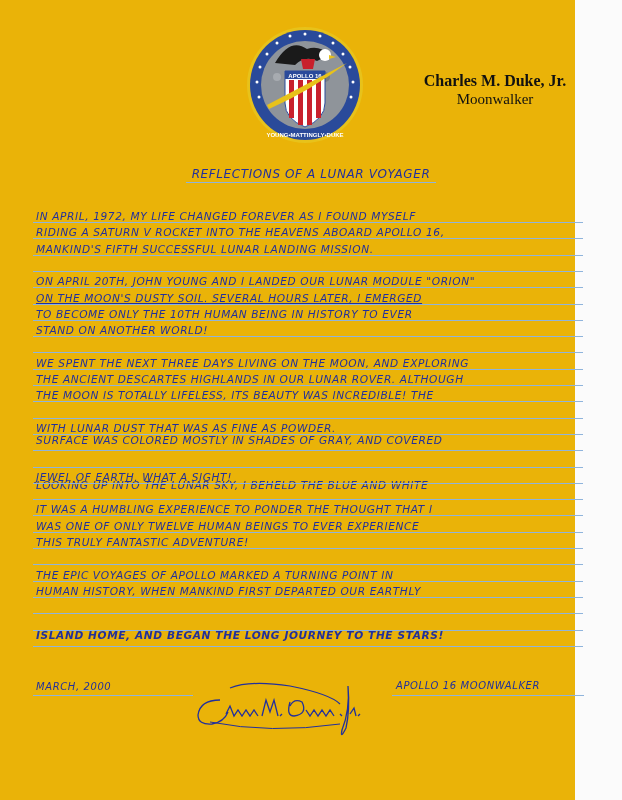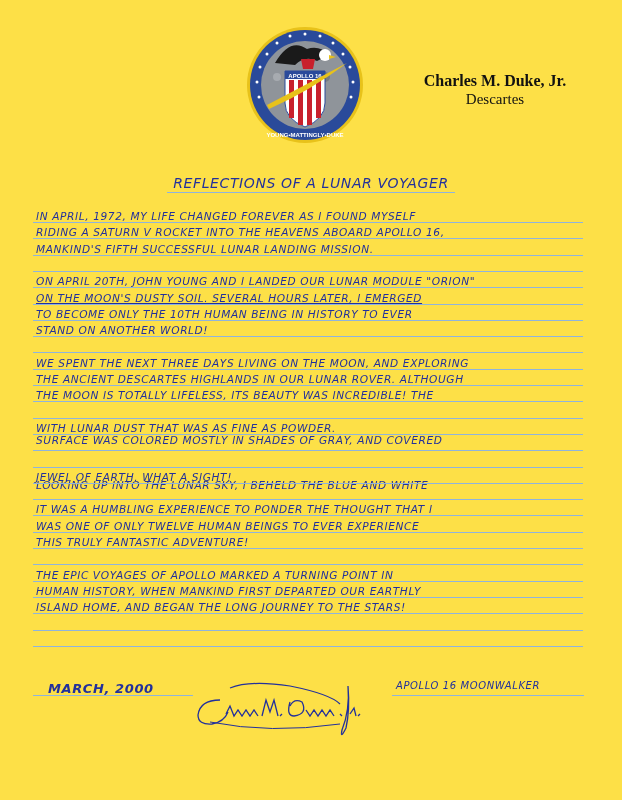--- a/index.html
+++ b/index.html
@@ -1,30 +1,30 @@
 <!DOCTYPE html>
 <html><head>
 <meta charset="utf-8">
 <style>
   html, body { margin:0; padding:0; }
   body { width:622px; height:800px; background:#fbfbfb; position:relative; overflow:hidden;
          font-family:"Liberation Sans", sans-serif; }
-  .page { position:absolute; left:0; top:0; width:622px; height:800px; background:#fde047; }
+  .page { position:absolute; left:0; top:0; width:575px; height:800px; background:#eab308; }
   .patch { position:absolute; left:245px; top:25px; width:120px; height:120px; }
   .letterhead { position:absolute; left:420px; top:72px; width:150px; text-align:center;
                 font-family:"Liberation Serif", serif; color:#111; }
   .letterhead .name { font-weight:bold; font-size:16px; line-height:18px; }
   .letterhead .role { font-size:15px; line-height:18px; }
   .ink { color:#22309c; font-family:"DejaVu Sans", sans-serif; font-style:oblique;
          text-transform:uppercase; letter-spacing:0.6px; white-space:nowrap; }
-  .title { position:absolute; top:175px; left:0; width:622px; text-align:center; font-size:14px; }
+  .title { position:absolute; top:167px; left:0; width:622px; text-align:center; font-size:12px; }
   .title span { border-bottom:1px solid #8fb4dc; padding:0 6px 1px 6px; }
   .rule { position:absolute; left:33px; width:550px; height:1px; background:#8fb4dc; }
   .line-text { position:absolute; left:36px; font-size:10.6px; line-height:12px; }
-  .footer-date { position:absolute; left:48px; top:681px; font-size:13px;font-weight:bold; }
+  .footer-date { position:absolute; left:36px; top:681px; font-size:10px; }
   .footer-date-rule { position:absolute; left:33px; top:695px; width:160px; height:1px; background:#8fb4dc; }
   .footer-role { position:absolute; left:396px; top:680px; font-size:10px; }
   .footer-role-rule { position:absolute; left:392px; top:695px; width:192px; height:1px; background:#8fb4dc; }
   .signature { position:absolute; left:190px; top:680px; width:200px; height:70px; }
 </style>
 </head>
 <body>
 
 <div class="page">
 
@@ -62,21 +62,21 @@
         <rect x="53" y="55" width="5" height="45"></rect>
       <rect x="62" y="55" width="5" height="45"></rect>
         <rect x="71" y="55" width="5" height="38"></rect>
     </g>
     <path d="M22 80 Q60 60 102 38 Q65 66 24 84 Z" fill="#e8c21a"></path>
     <text x="60" y="112" font-size="6" fill="#ffffff" text-anchor="middle" font-family="Liberation Sans, sans-serif" font-weight="bold">YOUNG•MATTINGLY•DUKE</text>
   </svg>
 
   <div class="letterhead">
     <div class="name">Charles M. Duke, Jr.</div>
-    <div class="role">Descartes</div>
+    <div class="role">Moonwalker</div>
   </div>
 
   <div class="title ink">
     <span>Reflections of a Lunar Voyager</span>
   </div>
 
   <div id="lines">
       <div class="rule" style="top: 222px;"></div>
       <div class="line-text ink" style="top: 210px;">In April, 1972, my life changed forever as I found myself</div>
       <div class="rule" style="top: 238px;"></div>
@@ -119,21 +119,21 @@
       <div class="line-text ink" style="top: 520px;">was one of only twelve human beings to ever experience</div>
       <div class="rule" style="top: 548px;"></div>
       <div class="line-text ink" style="top: 536px;">this truly fantastic adventure!</div>
       <div class="rule" style="top: 564px;"></div>
       <div class="line-text ink" style="top: 552px;"></div>
       <div class="rule" style="top: 581px;"></div>
       <div class="line-text ink" style="top: 569px;">The epic voyages of Apollo marked a turning point in</div>
       <div class="rule" style="top: 597px;"></div>
       <div class="line-text ink" style="top: 585px;">human history, when mankind first departed our earthly</div>
       <div class="rule" style="top: 613px;"></div>
-      <div class="line-text ink" style="top: 601px;">island home, and began the long journey to the stars!</div>
+      <div class="line-text ink" style="top: 629px; font-weight: bold;">island home, and began the long journey to the stars!</div>
       <div class="rule" style="top: 630px;"></div>
       <div class="line-text ink" style="top: 618px;"></div>
       <div class="rule" style="top: 646px;"></div>
       <div class="line-text ink" style="top: 634px;"></div>
     </div>
 
   <div class="footer-date ink">March, 2000</div>
   <div class="footer-date-rule"></div>
 
   <svg class="signature" viewBox="0 0 200 70">

